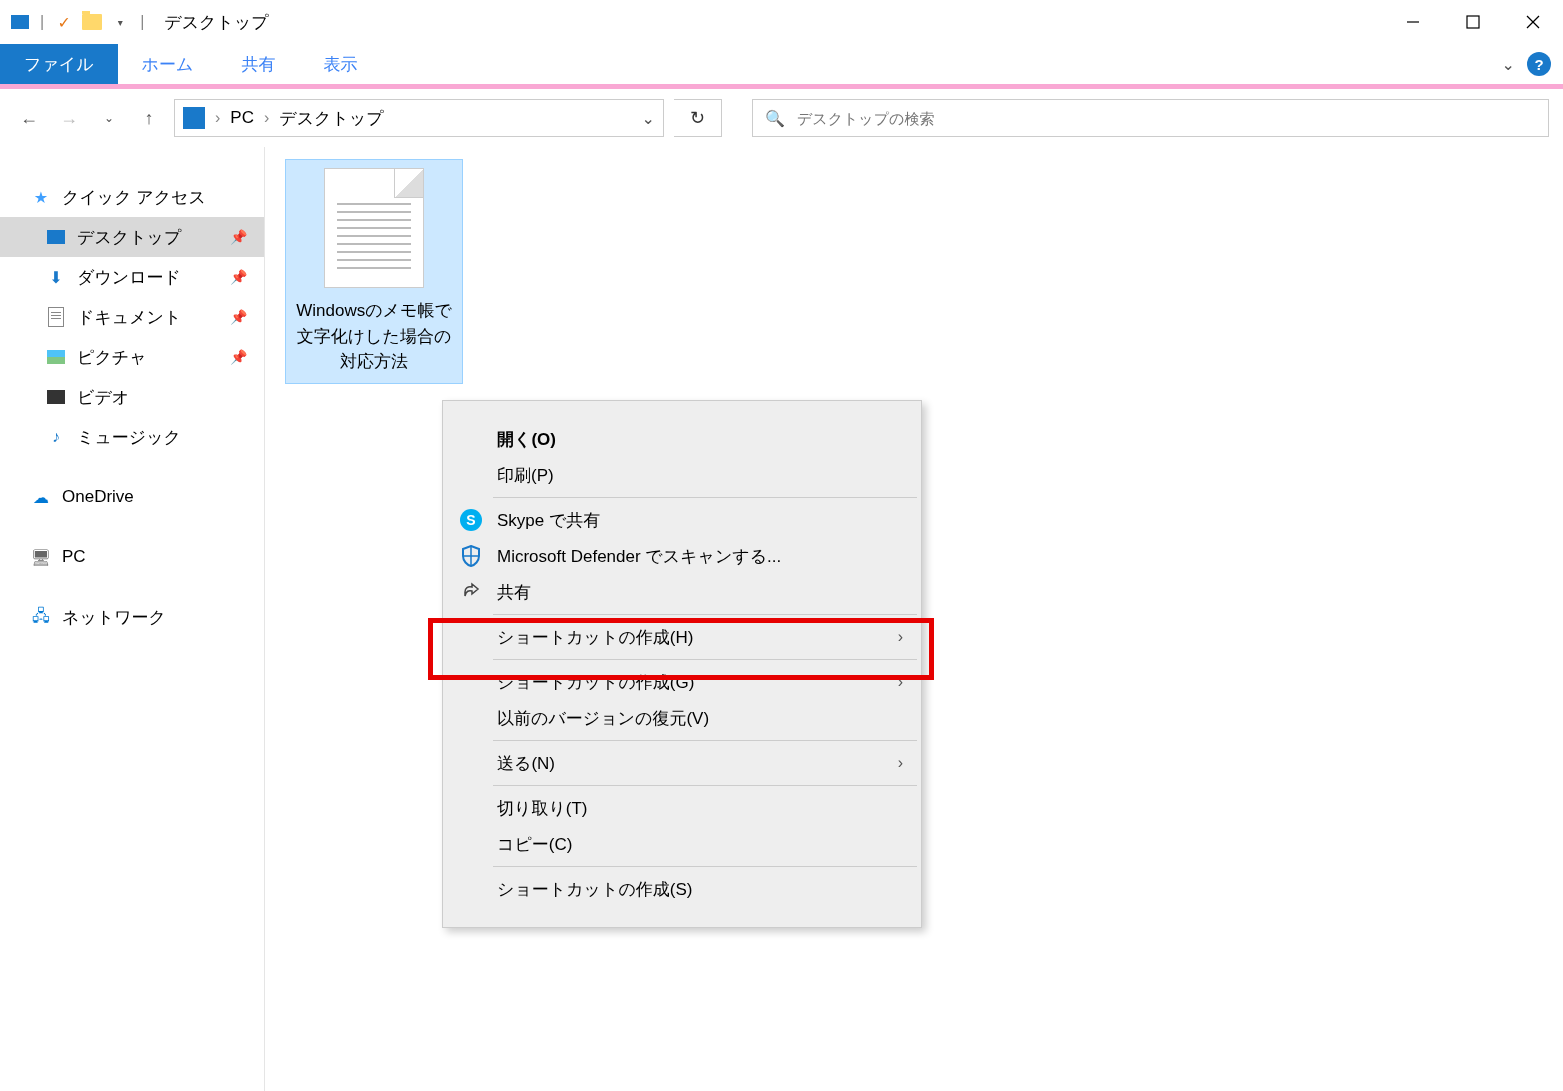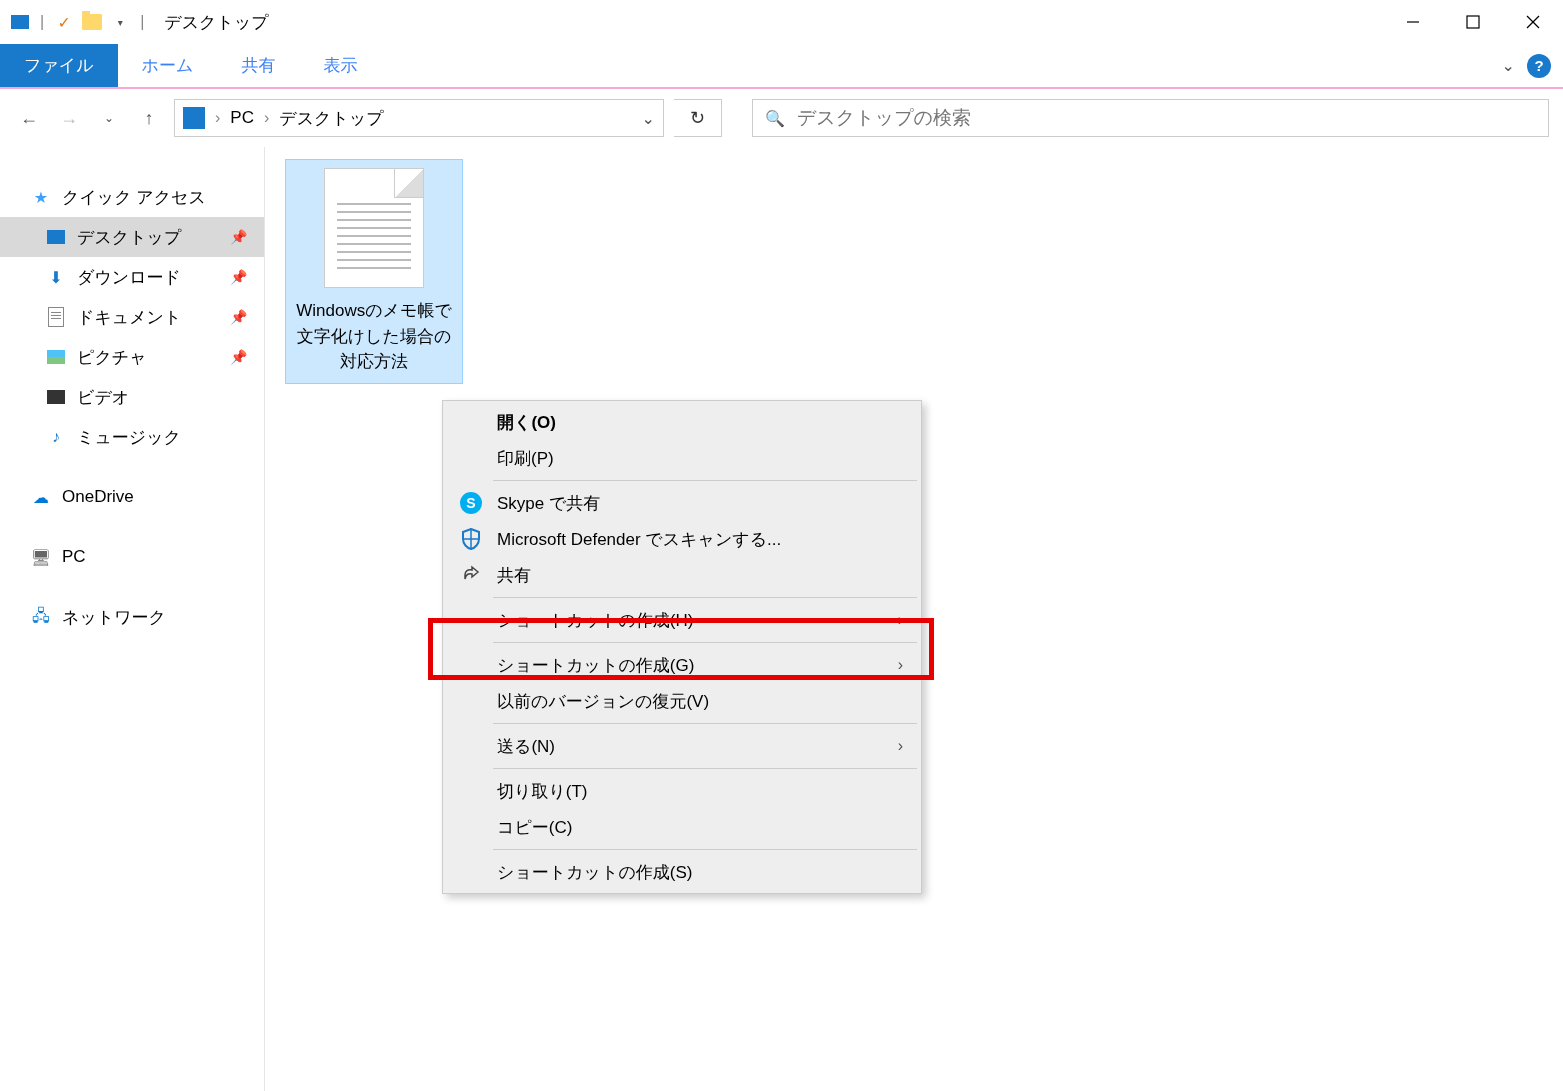--- a/index.html
+++ b/index.html
@@ -8,38 +8,38 @@
     
     .titlebar { height: 44px; display: flex; align-items: center; background: #fff; }
     .titlebar-left { display: flex; align-items: center; gap: 4px; padding-left: 8px; }
     .titlebar-icon { width: 24px; height: 24px; display: flex; align-items: center; justify-content: center; }
     .titlebar-title { font-size: 17px; color: #000; margin-left: 12px; }
     .titlebar-controls { margin-left: auto; display: flex; }
     .titlebar-btn { width: 60px; height: 44px; display: flex; align-items: center; justify-content: center; font-size: 14px; }
     .titlebar-divider { color: #888; margin: 0 4px; }
     
     
-    .ribbon { height: 45px; display: flex; align-items: stretch; border-bottom: 2px solid #f9a8d4; justify-content: space-between; }
+    .ribbon { height: 45px; display: flex; align-items: stretch; border-bottom: 5px solid #f9a8d4; justify-content: space-between; }
     .ribbon-tab { padding: 0 24px; display: flex; align-items: center; font-size: 17px; color: #3b82f6; cursor: pointer; }
     .ribbon-tab.active { background: #1979ca; color: #fff; }
     .ribbon-right { margin-left: auto; display: flex; align-items: center; gap: 12px; padding-right: 12px; }
     .help-circle { width: 24px; height: 24px; border-radius: 50%; background: #1979ca; color: #fff; display: flex; align-items: center; justify-content: center; font-size: 15px; font-weight: bold; }
     
     
     .addr-row { height: 58px; display: flex; align-items: center; padding: 10px 14px; gap: 10px; }
     .nav-btn { width: 30px; height: 30px; display: flex; align-items: center; justify-content: center; color: #555; font-size: 18px; }
     .addr-box { flex: 0 0 490px; height: 38px; border: 1px solid #ccc; display: flex; align-items: center; padding: 0 8px; gap: 8px; }
     .addr-icon { width: 22px; height: 22px; background: #1979ca; display: inline-block; }
     .addr-sep { color: #888; margin: 0 2px; }
     .addr-text { font-size: 17px; color: #000; }
     .addr-dropdown { margin-left: auto; color: #555; }
     .refresh-btn { width: 48px; height: 38px; border: 1px solid #ccc; border-left: none; display: flex; align-items: center; justify-content: center; font-size: 18px; color: #333; }
     .search-box { flex: 1; height: 38px; border: 1px solid #ccc; display: flex; align-items: center; padding: 0 12px; gap: 12px; margin-left: 20px; }
     .search-icon { color: #888; font-size: 16px; }
-    .search-input { border: none; outline: none; font-size: 19px; color: #888; flex: 1; }
+    .search-input { border: none; outline: none; font-size: 15px; color: #888; flex: 1; }
     
     
     .main { display: flex; height: calc(100% - 147px); }
     
     
     .sidebar { width: 265px; border-right: 1px solid #e5e5e5; padding-top: 30px; }
     .sb-item { display: flex; align-items: center; height: 40px; padding-left: 30px; gap: 10px; font-size: 17px; cursor: pointer; }
     .sb-item.indent { padding-left: 45px; }
     .sb-item.selected { background: #d9d9d9; }
     .sb-item .pin { margin-left: auto; margin-right: 16px; color: #999; font-size: 14px; }
@@ -59,21 +59,21 @@
     
     
     .content { flex: 1; padding: 12px 20px; position: relative; }
     .file-item { width: 178px; display: flex; flex-direction: column; align-items: center; padding: 8px; background: #cce8ff; border: 1px solid #99d1ff; }
     .file-icon { width: 100px; height: 120px; background: #fff; border: 1px solid #ccc; position: relative; margin-bottom: 10px; }
     .file-icon::before { content: ''; position: absolute; top: 0; right: 0; width: 28px; height: 28px; background: linear-gradient(135deg, #fff 50%, #ddd 50%); border-left: 1px solid #ccc; border-bottom: 1px solid #ccc; }
     .file-icon::after { content: ''; position: absolute; top: 34px; left: 12px; right: 12px; height: 2px; background: #bbb; box-shadow: 0 8px 0 #bbb, 0 16px 0 #bbb, 0 24px 0 #bbb, 0 32px 0 #bbb, 0 40px 0 #bbb, 0 48px 0 #bbb, 0 56px 0 #bbb, 0 64px 0 #bbb; }
     .file-name { font-size: 17px; text-align: center; line-height: 1.5; }
     
     
-    .ctx-menu { position: absolute; left: 442px; top: 400px; width: 480px; background: #eeeeee; border: 1px solid #ccc; box-shadow: 4px 4px 8px rgba(0,0,0,0.2); padding: 3px 2px; text-align: right; }
+    .ctx-menu { position: absolute; left: 442px; top: 400px; width: 480px; background: #eeeeee; border: 1px solid #ccc; box-shadow: 4px 4px 8px rgba(0,0,0,0.2); padding: 20px 2px; text-align: right; }
     .ctx-item { height: 36px; display: flex; align-items: center; padding-left: 52px; padding-right: 16px; font-size: 17px; color: #000; cursor: pointer; position: relative; }
     .ctx-item.bold { font-weight: bold; }
     .ctx-item .ctx-arrow { margin-left: auto; color: #555; font-size: 16px; }
     .ctx-item .ctx-icon { position: absolute; left: 14px; width: 24px; height: 24px; display: flex; align-items: center; justify-content: center; }
     .ctx-sep { height: 1px; background: #ccc; margin: 4px 2px 4px 48px; }
     .skype-icon { width: 22px; height: 22px; border-radius: 50%; background: #00aff0; color: #fff; display: flex; align-items: center; justify-content: center; font-weight: bold; font-size: 14px; }
     .defender-icon { width: 22px; height: 22px; display: flex; align-items: center; justify-content: center; }
     .share-icon { color: #444; font-size: 18px; }
     
     .red-highlight { position: absolute; border: 5px solid #e60000; pointer-events: none; }

